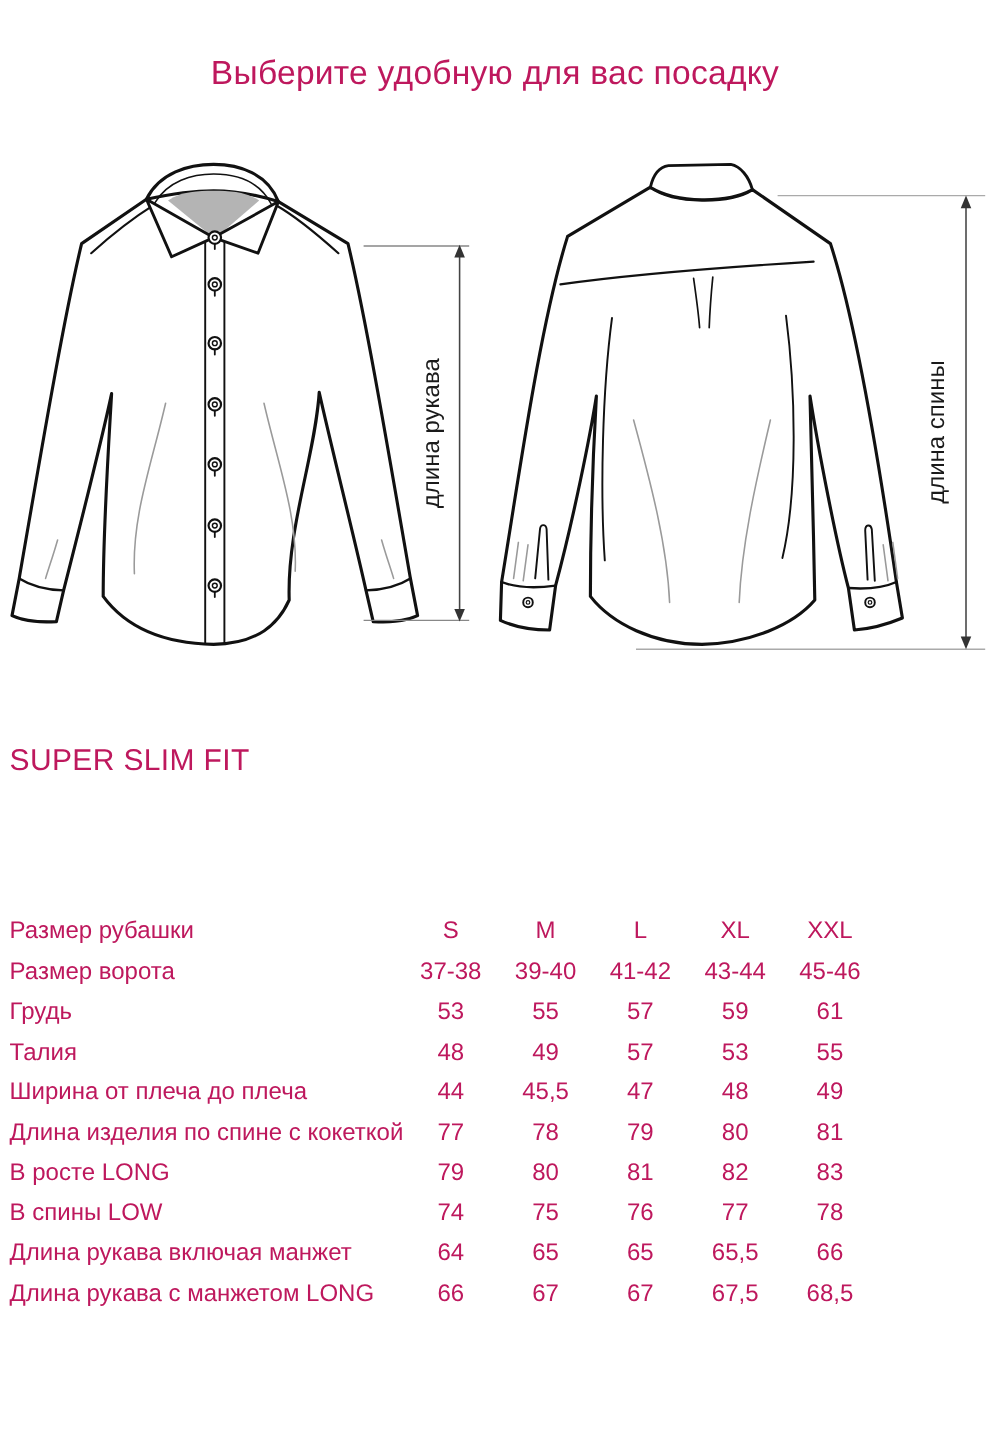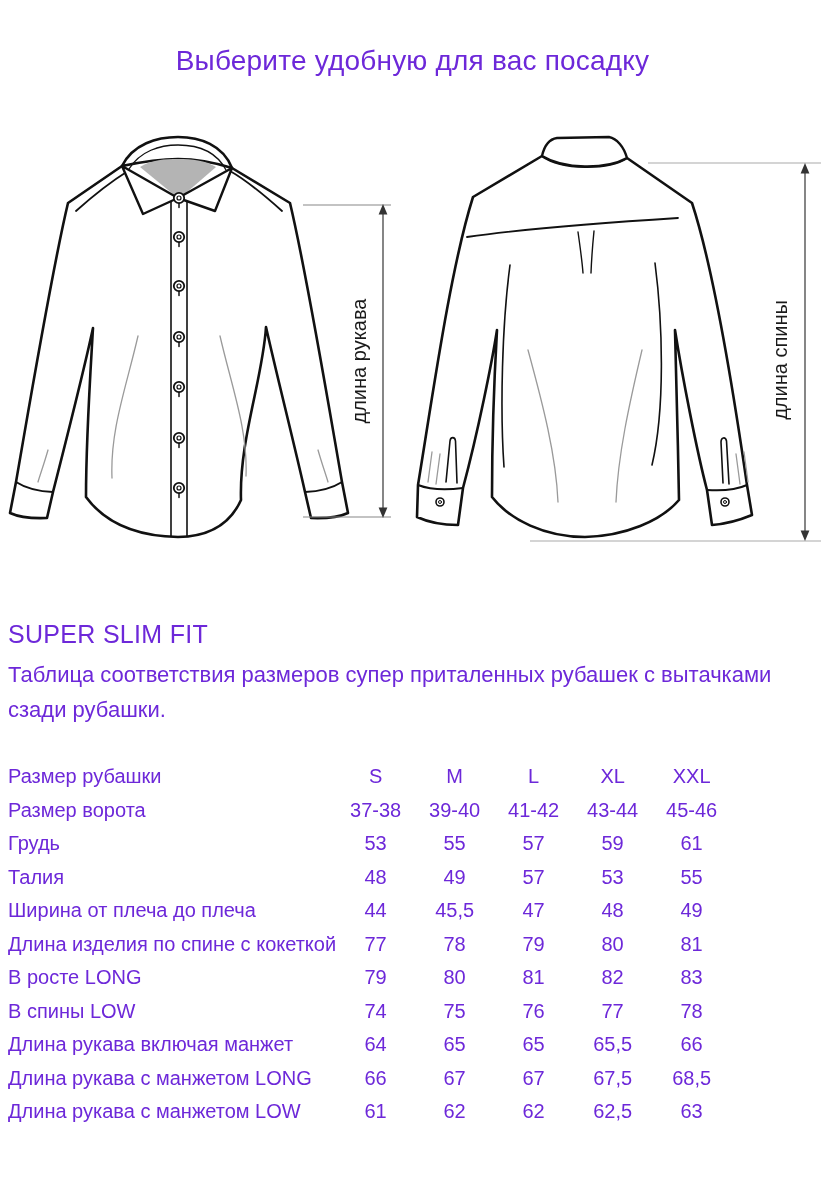--- a/index.html
+++ b/index.html
@@ -1,17 +1,17 @@
 <!DOCTYPE html>
 <html><head>
 <meta charset="utf-8">
 <style>
   html,body{margin:0;padding:0;background:#fff;}
   #page{position:relative;width:825px;height:1200px;background:#fff;overflow:hidden;
-        font-family:"Liberation Sans","DejaVu Sans",sans-serif;color:#6d28d9;}
+        font-family:"Liberation Sans","DejaVu Sans",sans-serif;color:#be185d;}
   #main-title{position:absolute;top:45px;left:0;width:825px;text-align:center;
         font-size:28px;font-weight:400;letter-spacing:0.2px;}
   #shirts-svg{position:absolute;top:120px;left:0;}
   svg text{font-family:"Liberation Sans","DejaVu Sans",sans-serif;font-size:20px;fill:#1a1a1a;}
   #fit-heading{position:absolute;top:620px;left:8px;font-size:25px;font-weight:400;letter-spacing:0.3px;}
   #fit-desc{position:absolute;top:657px;left:8px;font-size:22px;line-height:35px;font-weight:400;}
   #size-table{position:absolute;top:741px;left:8px;border-collapse:collapse;table-layout:fixed;
         font-size:20px;margin-top:19px;}
   #size-table td{padding:0;height:33.5px;vertical-align:middle;white-space:nowrap;}
   #size-table td.row-label{width:270px;text-align:left;}
@@ -119,24 +119,20 @@
       <path d="M648,43 L821,43 M530,421 L821,421" stroke="#aaa" stroke-width="1.2"></path>
       <path d="M805,53 L805,411" stroke="#444" stroke-width="1.3"></path>
       <path fill="#333" d="M805,43 L800.6,53.5 L809.4,53.5 Z"></path>
       <path fill="#333" d="M805,421 L800.6,410.5 L809.4,410.5 Z"></path>
       <text x="787" y="240" text-anchor="middle" transform="rotate(-90 787 240)">длина спины</text>
     </g>
   </svg>
 
   <div id="fit-heading">SUPER SLIM FIT</div>
 
-  <div id="fit-desc">
-    <div>Таблица соответствия размеров супер приталенных рубашек с вытачками</div>
-    <div>сзади рубашки.</div>
-  </div>
 
   <table id="size-table">
     <tbody>
         <tr>
           <td class="row-label">Размер рубашки</td>
           <td class="cell">S</td>
           <td class="cell">M</td>
           <td class="cell">L</td>
           <td class="cell">XL</td>
           <td class="cell">XXL</td>
@@ -206,24 +202,16 @@
           <td class="cell">66</td>
         </tr>
         <tr>
           <td class="row-label">Длина рукава с манжетом LONG</td>
           <td class="cell">66</td>
           <td class="cell">67</td>
           <td class="cell">67</td>
           <td class="cell">67,5</td>
           <td class="cell">68,5</td>
         </tr>
-        <tr>
-          <td class="row-label">Длина рукава с манжетом LOW</td>
-          <td class="cell">61</td>
-          <td class="cell">62</td>
-          <td class="cell">62</td>
-          <td class="cell">62,5</td>
-          <td class="cell">63</td>
-        </tr>
       </tbody>
   </table>
 
 </div>
 
 </body></html>

